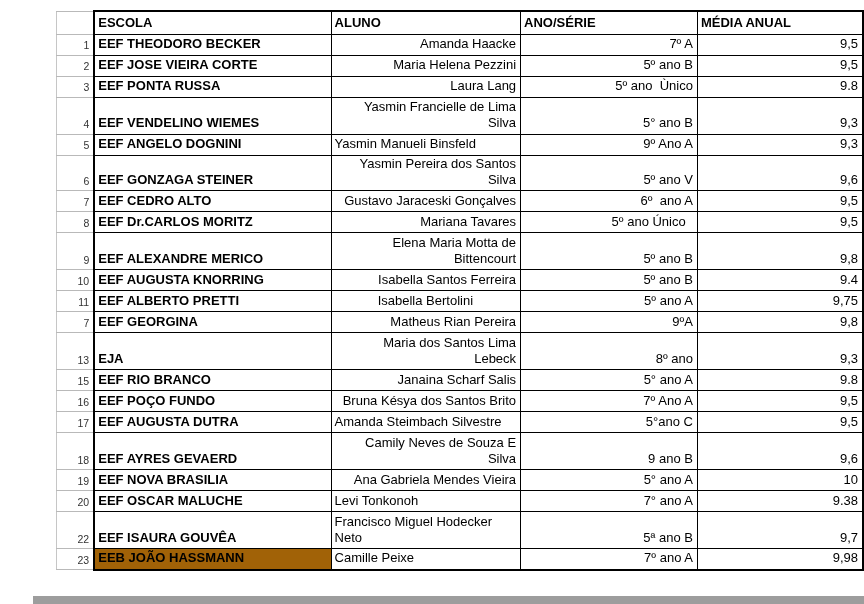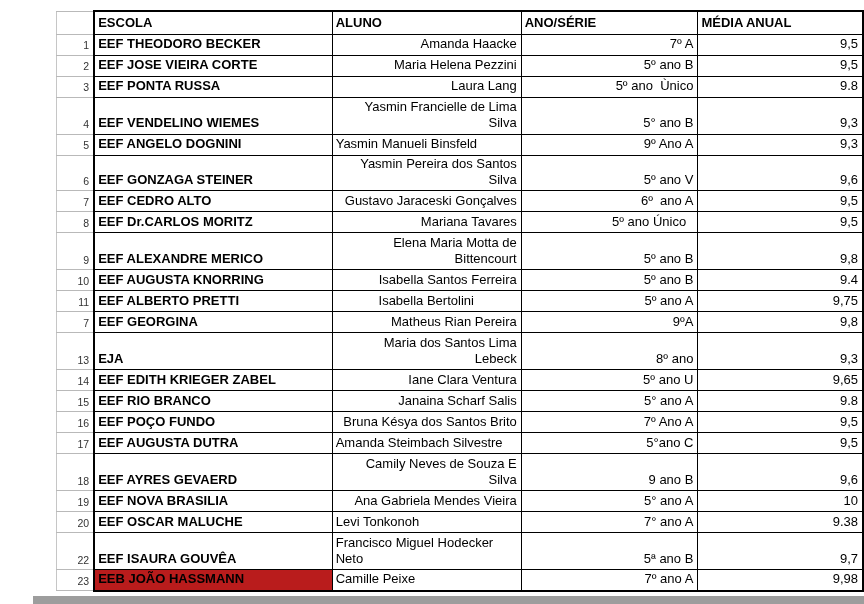--- a/index.html
+++ b/index.html
@@ -54,21 +54,21 @@
     border-top:2px solid #000;
   }
   th.b-left, td.b-left{border-left:2px solid #000;}
   th.b-right, td.b-right{border-right:2px solid #000;}
   tr.last td.main{border-bottom:2px solid #000;}
   td.escola{
     font-weight:bold;
     text-align:left;
     white-space:nowrap;
   }
-  td.escola.selected{background:#b91c1c;}
+  td.escola.selected{background:#a16207;}
   td.aluno{text-align:right;}
   td.aluno.al-left{text-align:left;}
   td.aluno.al-center{text-align:center;}
   td.aluno.small{font-size:13px;}
   td.aluno.gray{color:#000000;}
   td.ano{
     text-align:right;
     white-space:pre;
     padding-left:43px;
   }
@@ -187,27 +187,20 @@
           <td class="main media b-right">9,8</td>
         </tr>
         <tr class="h-tall">
           <td class="rownum">13</td>
           <td class="main escola b-left">EJA</td>
           <td class="main aluno">Maria dos Santos Lima<br>Lebeck</td>
           <td class="main ano">8º ano</td>
           <td class="main media b-right">9,3</td>
         </tr>
         <tr class="h-single">
-          <td class="rownum">14</td>
-          <td class="main escola b-left">EEF EDITH KRIEGER ZABEL</td>
-          <td class="main aluno">Iane Clara Ventura</td>
-          <td class="main ano">5º ano U</td>
-          <td class="main media b-right">9,65</td>
-        </tr>
-        <tr class="h-single">
           <td class="rownum">15</td>
           <td class="main escola b-left">EEF RIO BRANCO</td>
           <td class="main aluno">Janaina Scharf Salis</td>
           <td class="main ano">5° ano A</td>
           <td class="main media b-right">9.8</td>
         </tr>
         <tr class="h-single">
           <td class="rownum">16</td>
           <td class="main escola b-left">EEF POÇO FUNDO</td>
           <td class="main aluno">Bruna Késya dos Santos Brito</td>

